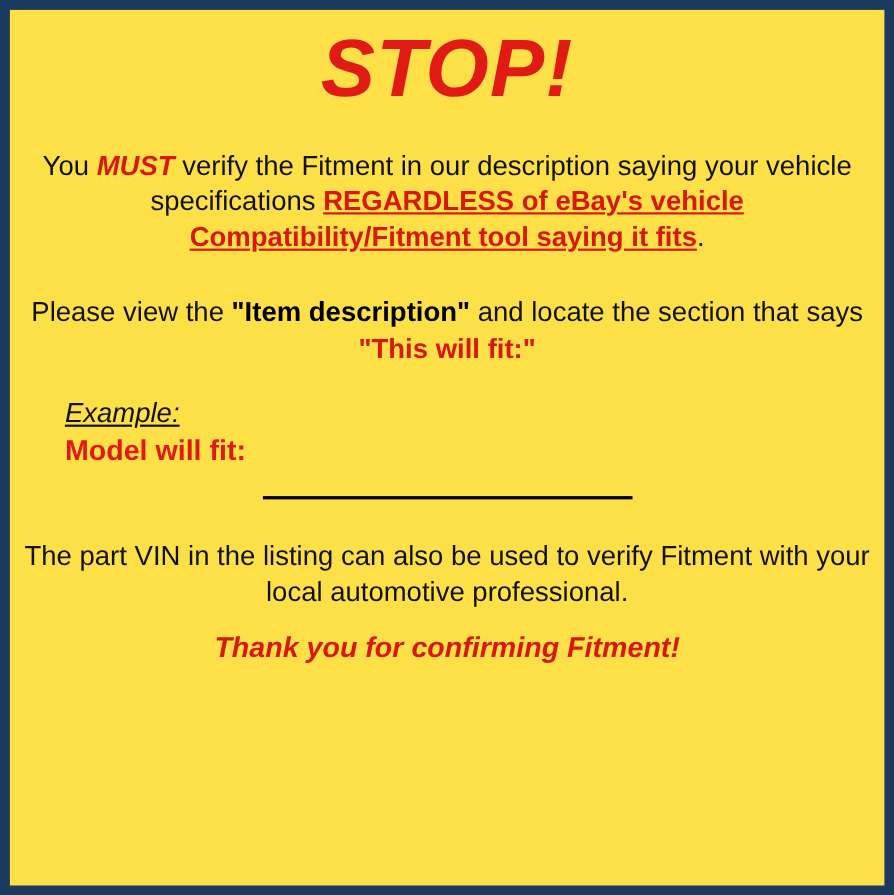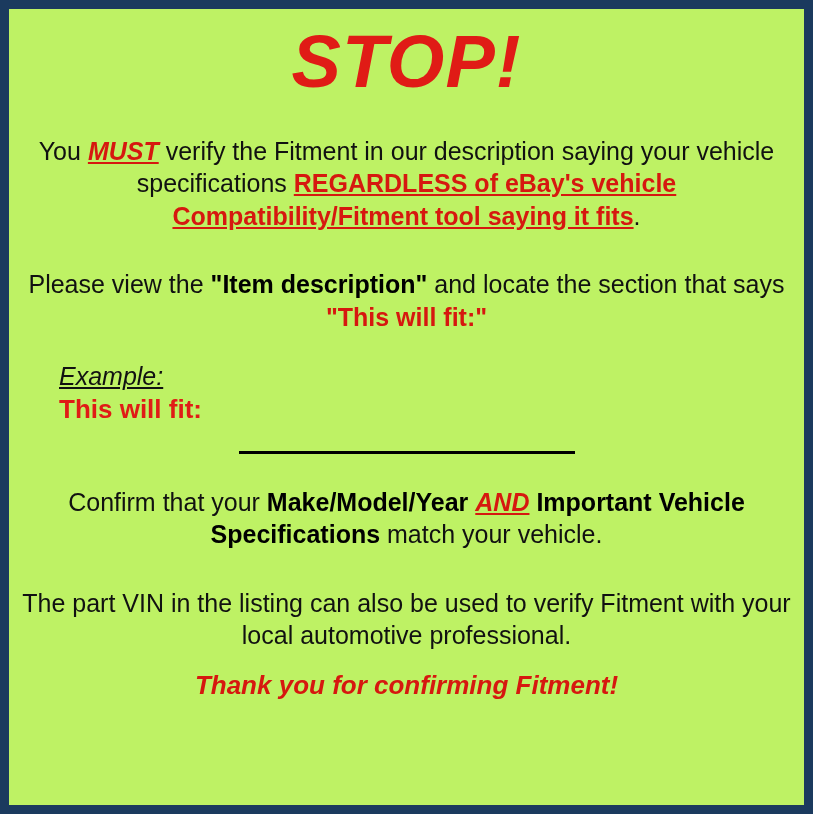--- a/index.html
+++ b/index.html
@@ -12,21 +12,21 @@
     height: 814px;
     font-family: "Liberation Sans", sans-serif;
     overflow: hidden;
   }
 
   #fitment-notice {
     box-sizing: border-box;
     width: 813px;
     height: 814px;
     border: 9px solid #1b3a5e;
-    background: #bef264;
+    background: #fde047;
     padding: 0 12px;
     text-align: center;
     color: #000000;
   }
   .ital     { font-style: italic; }
 
   
   .stop-title {
     margin: 0;
     padding-top: 14px;
@@ -59,21 +59,20 @@
   }
   .para.p-must      { padding-top: 34px; }
   .para.p-view      { padding-top: 36px; }
   .para.p-confirm   { padding-top: 32px; }
   .para.p-vin       { padding-top: 36px; }
 
   .inline-em {
     color: #d6180f;
     font-weight: bold;
     font-style: italic;
-    text-decoration: underline;
     margin-top: 25px;
   }
   .inline-regardless {
     color: #d6180f;
     font-weight: bold;
     text-decoration: underline;
   }
   .inline-willfit {
     color: #d6180f;
     font-weight: bold;
@@ -140,26 +139,25 @@
 
   <h1 class="stop-title">STOP!</h1>
 
 
   <p class="para p-must"><span>You </span><span class="inline-em">MUST</span><span> verify the Fitment in our description saying your vehicle specifications </span><span class="inline-regardless">REGARDLESS of eBay's vehicle Compatibility/Fitment tool saying it fits</span><span>.</span></p>
 
   <p class="para p-view"><span>Please view the </span><span class="inline-strong">"Item description"</span><span> and locate the section that says </span><span class="inline-willfit">"This will fit:"</span></p>
 
   <div class="example-block">
     <p class="example-label">Example:</p>
-    <p class="example-fit">This will fit:</p>
+    <p class="example-fit">Model will fit:</p>
   </div>
 
   <div class="divider-wrap">
     <div class="divider"></div>
   </div>
 
-  <p class="para p-confirm"><span>Confirm that your </span><span class="inline-strong">Make/Model/Year</span><span> </span><span class="inline-em">AND</span><span> </span><span class="inline-strong">Important Vehicle Specifications</span><span> match your vehicle.</span></p>
 
   <p class="para p-vin">The part VIN in the listing can also be used to verify Fitment with your local automotive professional.</p>
 
   <p class="thanks">Thank you for confirming Fitment!</p>
 
 </div>
 
 </body></html>

